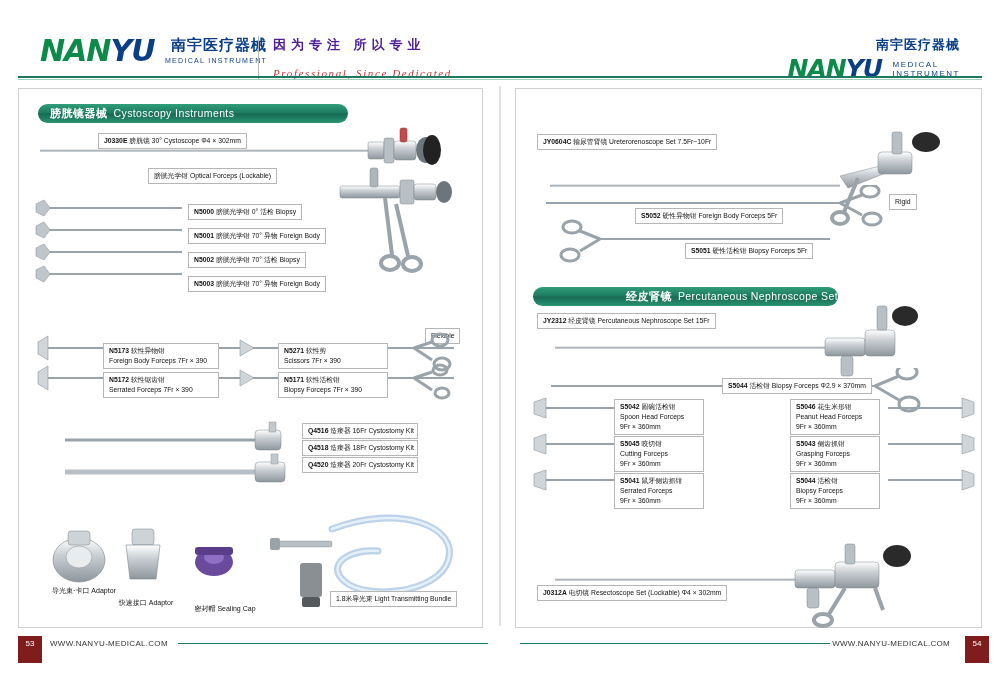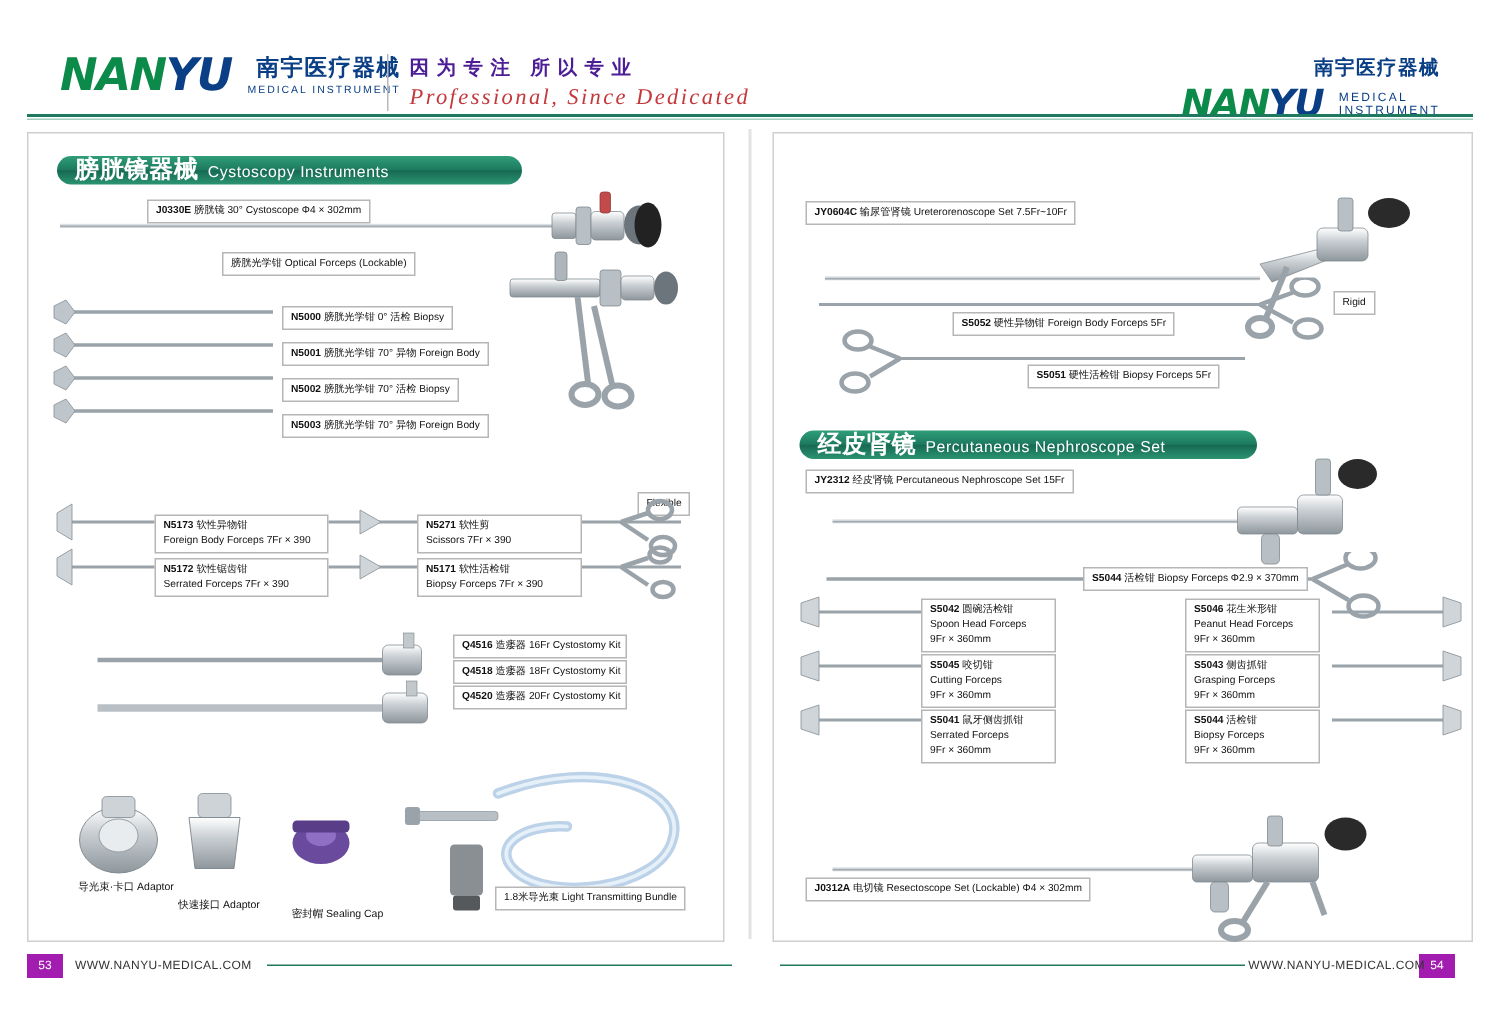--- a/index.html
+++ b/index.html
@@ -29,57 +29,57 @@
   }
   .n-green { color:#0c8a4a; }
   .n-blue { color:#0a3f86; }
   .cn-name { font-size:15px; font-weight:bold; color:#0a3f86; letter-spacing:1px; display:inline-block; margin-left:6px; vertical-align:top;}
   .cn-sub { font-size:7px; color:#0a3f86; letter-spacing:1.3px; display:block; margin-left:6px; margin-top:2px;}
   .logo-left .stack { display:inline-block; vertical-align:top; }
   .mi-en2 { font-size:8px; color:#0a3f86; letter-spacing:1.5px; font-weight:normal; display:block; }
 
   .slogan { position:absolute; left:258px; top:36px; width:260px; border-left:1px solid #b9b9b9; padding-left:14px;}
   .slogan .cn { font-size:13px; color:#4c1d95; letter-spacing:5px; font-weight:bold;}
-  .slogan .en { font-size:15px; color:#c4373b; letter-spacing:1.6px; margin-top:3px; font-family:"Liberation Serif", serif; font-style:italic;}
+  .slogan .en { font-size:11px; color:#c4373b; letter-spacing:1.6px; margin-top:13px; font-family:"Liberation Serif", serif; font-style:italic;}
 
   
   .spine { position:absolute; left:499px; top:86px; width:2px; height:540px; background:#e3e3e3; }
 
   
   .panel-border { position:absolute; border:1px solid #cfcfcf; background:#fff; }
   #left-panel { left:18px; top:88px; width:465px; height:540px; }
   #right-panel { left:515px; top:88px; width:467px; height:540px; }
 
   
   .sec-title {
     position:absolute; height:19px; border-radius:10px;
     background:linear-gradient(to bottom,#2f9e78 0%, #1d7a5f 48%, #176a52 52%, #2a9472 100%);
     color:#fff; line-height:19px; padding-left:12px;
     font-size:10.5px; white-space:nowrap; overflow:hidden;
   }
-  .sec-title .cn { font-weight:bold; font-size:16px; letter-spacing:0.5px;}
+  .sec-title .cn { font-weight:bold; font-size:11px; letter-spacing:0.5px;}
   .sec-title .en { font-weight:normal; font-size:10.5px; letter-spacing:0.4px; margin-left:6px;}
 
   
   .cap {
     position:absolute; border:1px solid #b6b6b6; background:#fff;
     font-size:6.8px; color:#111; line-height:1.45;
     padding:2px 5px; white-space:nowrap;
   }
   .cap.multi { white-space:normal; }
   .cap .code { font-weight:bold; }
 
   
   .plainlabel { position:absolute; font-size:7px; color:#111; white-space:nowrap; text-align:center;}
 
   
   .footer { position:absolute; left:0; top:636px; width:1000px; height:22px; }
-  .foot-bar { position:absolute; top:0; height:16px; background:#a21caf; }
+  .foot-bar { position:absolute; top:0; height:27px; background:#7f1d1d; }
   .foot-left { left:18px; width:24px; }
-  .foot-right { right:30px; width:24px; }
+  .foot-right { right:11px; width:24px; }
   .pg { color:#fff; font-size:8px; text-align:center; line-height:16px; display:block;}
   .foot-url { position:absolute; top:0; font-size:8px; color:#333; line-height:16px; letter-spacing:0.3px;}
   .foot-url.l { left:50px; }
   .foot-url.r { right:50px; }
   .foot-line { position:absolute; top:7px; height:1px; background:#1d7a5f; }
   .foot-line.l { left:178px; width:310px; }
   .foot-line.r { left:520px; width:310px; }
 
   
   .svgwrap { position:absolute; }
@@ -360,21 +360,21 @@
     <span class="code">S5052</span>
     <span>硬性异物钳</span>
     <span>Foreign Body Forceps 5Fr</span>
   </div>
   <div class="cap" style="left:685px; top:243px;">
     <span class="code">S5051</span>
     <span>硬性活检钳</span>
     <span>Biopsy Forceps 5Fr</span>
   </div>
 
-  <div class="sec-title" style="left:533px; top:287px; width:305px;">
+  <div class="sec-title" style="left:533px; top:287px; width:305px;text-align:right;">
     <span class="cn">经皮肾镜</span><span class="en">Percutaneous Nephroscope Set</span>
   </div>
 
   <svg class="svgwrap" style="left:545px; top:300px;" width="420" height="90">
     <rect x="10" y="46" width="270" height="3" fill="url(#mtl)"></rect>
     <rect x="280" y="38" width="40" height="18" rx="3" fill="url(#mtl2)" stroke="#7b858b" stroke-width="0.5"></rect>
     <rect x="320" y="30" width="30" height="26" rx="4" fill="url(#mtl2)" stroke="#7b858b" stroke-width="0.5"></rect>
     <rect x="296" y="56" width="12" height="20" rx="3" fill="#b9c0c5" stroke="#7b858b" stroke-width="0.5"></rect>
     <rect x="332" y="6" width="10" height="24" rx="2" fill="#b9c0c5" stroke="#7b858b" stroke-width="0.5"></rect>
     <ellipse cx="360" cy="16" rx="13" ry="10" fill="#2a2a2a"></ellipse>

